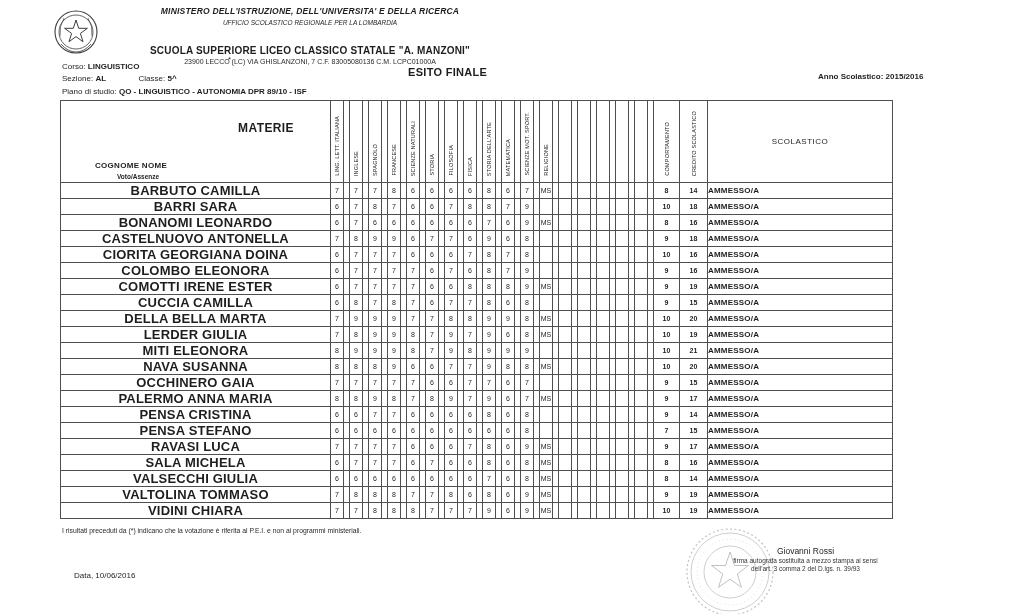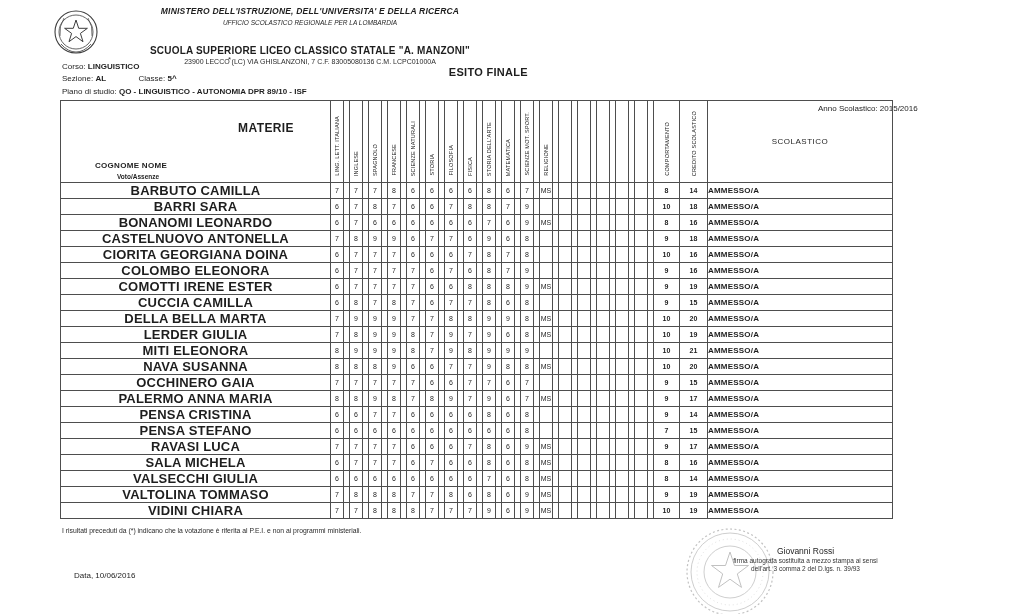--- a/index.html
+++ b/index.html
@@ -16,22 +16,22 @@
   .lh-ministry{font-size:8.5px;font-weight:bold;font-style:italic;letter-spacing:.2px;}
   .lh-office{font-size:6.5px;font-style:italic;margin-top:2px;}
   .lh-school{font-size:10px;font-weight:bold;margin-top:18px;letter-spacing:.2px;}
   .lh-address{font-size:7px;margin-top:1px;color:#2a2a2a;}
   .emblem{left:52px;top:6px;}
 
   
   .info-line{font-size:8px;}
   .lbl{font-weight:normal;}
   .val{font-weight:bold;}
-  .esito{left:408px;top:66px;width:120px;text-align:right;font-size:11px;font-weight:bold;letter-spacing:.3px;}
-  .anno{left:818px;top:72px;font-size:8px;font-weight:normal;margin-top:32px;}
+  .esito{left:408px;top:66px;width:120px;text-align:left;font-size:11px;font-weight:bold;letter-spacing:.3px;}
+  .anno{left:818px;top:72px;font-size:8px;font-weight:bold;}
   .stray{left:228px;top:55px;font-size:8px;color:#333;}
 
   
   table.grid{
     position:absolute;left:60px;top:100px;
     border-collapse:collapse;table-layout:fixed;
     font-family:"Liberation Sans", sans-serif;
   }
   table.grid th, table.grid td{
     border:1px solid #4e4e4e;padding:0;margin:0;overflow:hidden;

